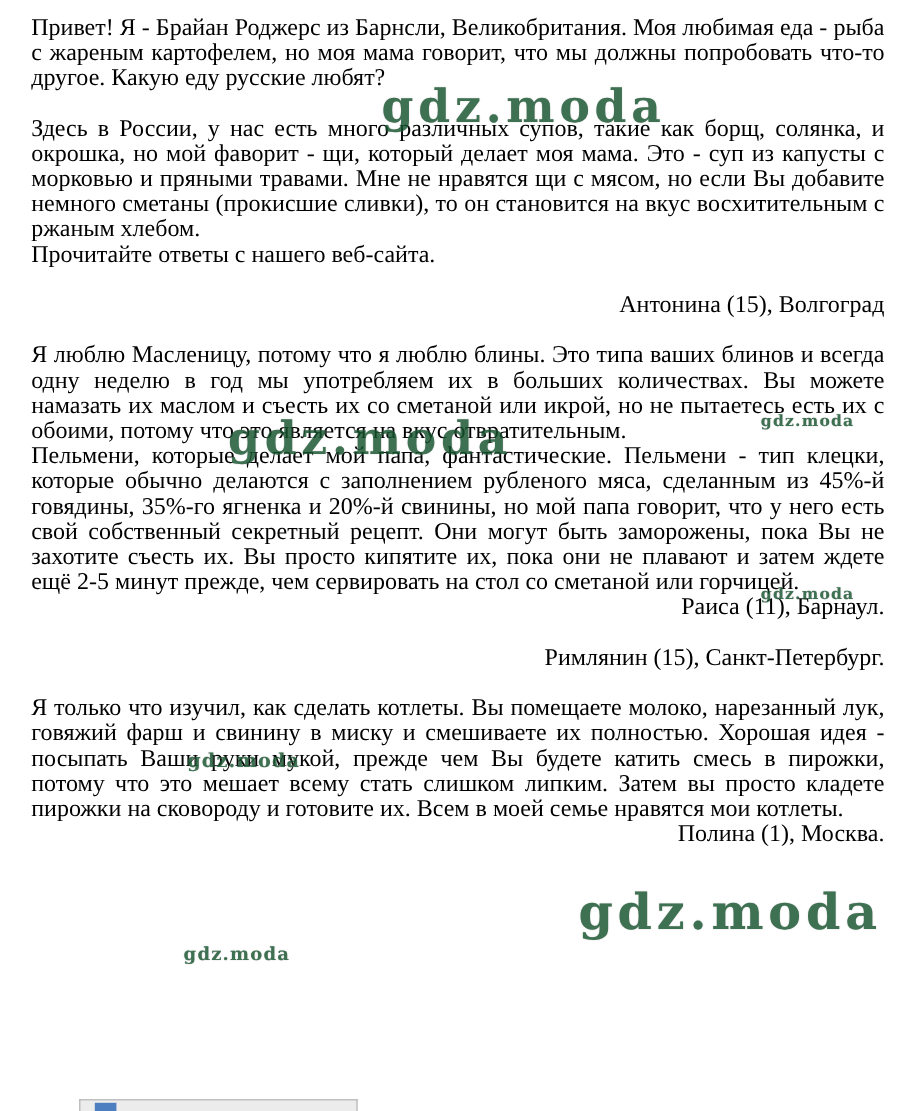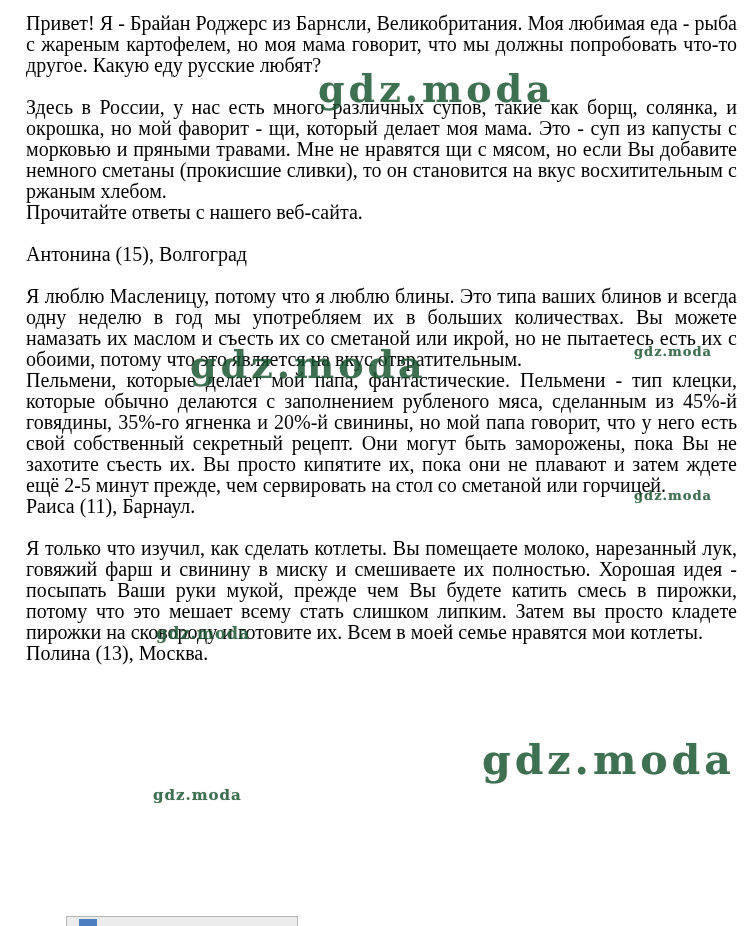--- a/index.html
+++ b/index.html
@@ -21,21 +21,21 @@
     padding: 13px 13px 0 26px;
     font-size: 20px;
     line-height: 21px;
   }
   .para {
     margin: 0;
     text-align: justify;
   }
   .author {
     margin: 0;
-    text-align: left;
+    text-align: right;
   }
   .mb {
     margin-bottom: 21px;
   }
   
   .wm {
     position: absolute;
     font-family: "DejaVu Serif", serif;
     font-weight: 700;
     color: #14532d;
@@ -82,23 +82,24 @@
   <p class="para">Здесь в России, у нас есть много различных супов, такие как борщ, солянка, и окрошка, но мой фаворит - щи, который делает моя мама. Это - суп из капусты с морковью и пряными травами. Мне не нравятся щи с мясом, но если Вы добавите немного сметаны (прокисшие сливки), то он становится на вкус восхитительным с ржаным хлебом.</p>
 
   <p class="para mb">Прочитайте ответы с нашего веб-сайта.</p>
   <p class="author mb">Антонина (15), Волгоград</p>
 
   <p class="para">Я люблю Масленицу, потому что я люблю блины. Это типа ваших блинов и всегда одну неделю в год мы употребляем их в больших количествах. Вы можете намазать их маслом и съесть их со сметаной или икрой, но не пытаетесь есть их с обоими, потому что это является на вкус отвратительным.</p>
 
   <p class="para">Пельмени, которые делает мой папа, фантастические. Пельмени - тип клецки, которые обычно делаются с заполнением рубленого мяса, сделанным из 45%-й говядины, 35%-го ягненка и 20%-й свинины, но мой папа говорит, что у него есть свой собственный секретный рецепт. Они могут быть заморожены, пока Вы не захотите съесть их. Вы просто кипятите их, пока они не плавают и затем ждете ещё 2-5 минут прежде, чем сервировать на стол со сметаной или горчицей.</p>
   <p class="author mb">Раиса (11), Барнаул.</p>
 
+  <p class="author mb">Римлянин (15), Санкт-Петербург.</p>
 
   <p class="para">Я только что изучил, как сделать котлеты. Вы помещаете молоко, нарезанный лук, говяжий фарш и свинину в миску и смешиваете их полностью. Хорошая идея - посыпать Ваши руки мукой, прежде чем Вы будете катить смесь в пирожки, потому что это мешает всему стать слишком липким. Затем вы просто кладете пирожки на сковороду и готовите их. Всем в моей семье нравятся мои котлеты.</p>
-  <p class="author mb">Полина (13), Москва.</p>
+  <p class="author mb">Полина (1), Москва.</p>
 
 </div>
 
 <div class="wm wm-large wm-1">gdz.moda</div>
 <div class="wm wm-large wm-2">gdz.moda</div>
 <div class="wm wm-small wm-3">gdz.moda</div>
 <div class="wm wm-small wm-4">gdz.moda</div>
 <div class="wm wm-small wm-5">gdz.moda</div>
 <div class="wm wm-large wm-6">gdz.moda</div>
 <div class="wm wm-small wm-7">gdz.moda</div>

